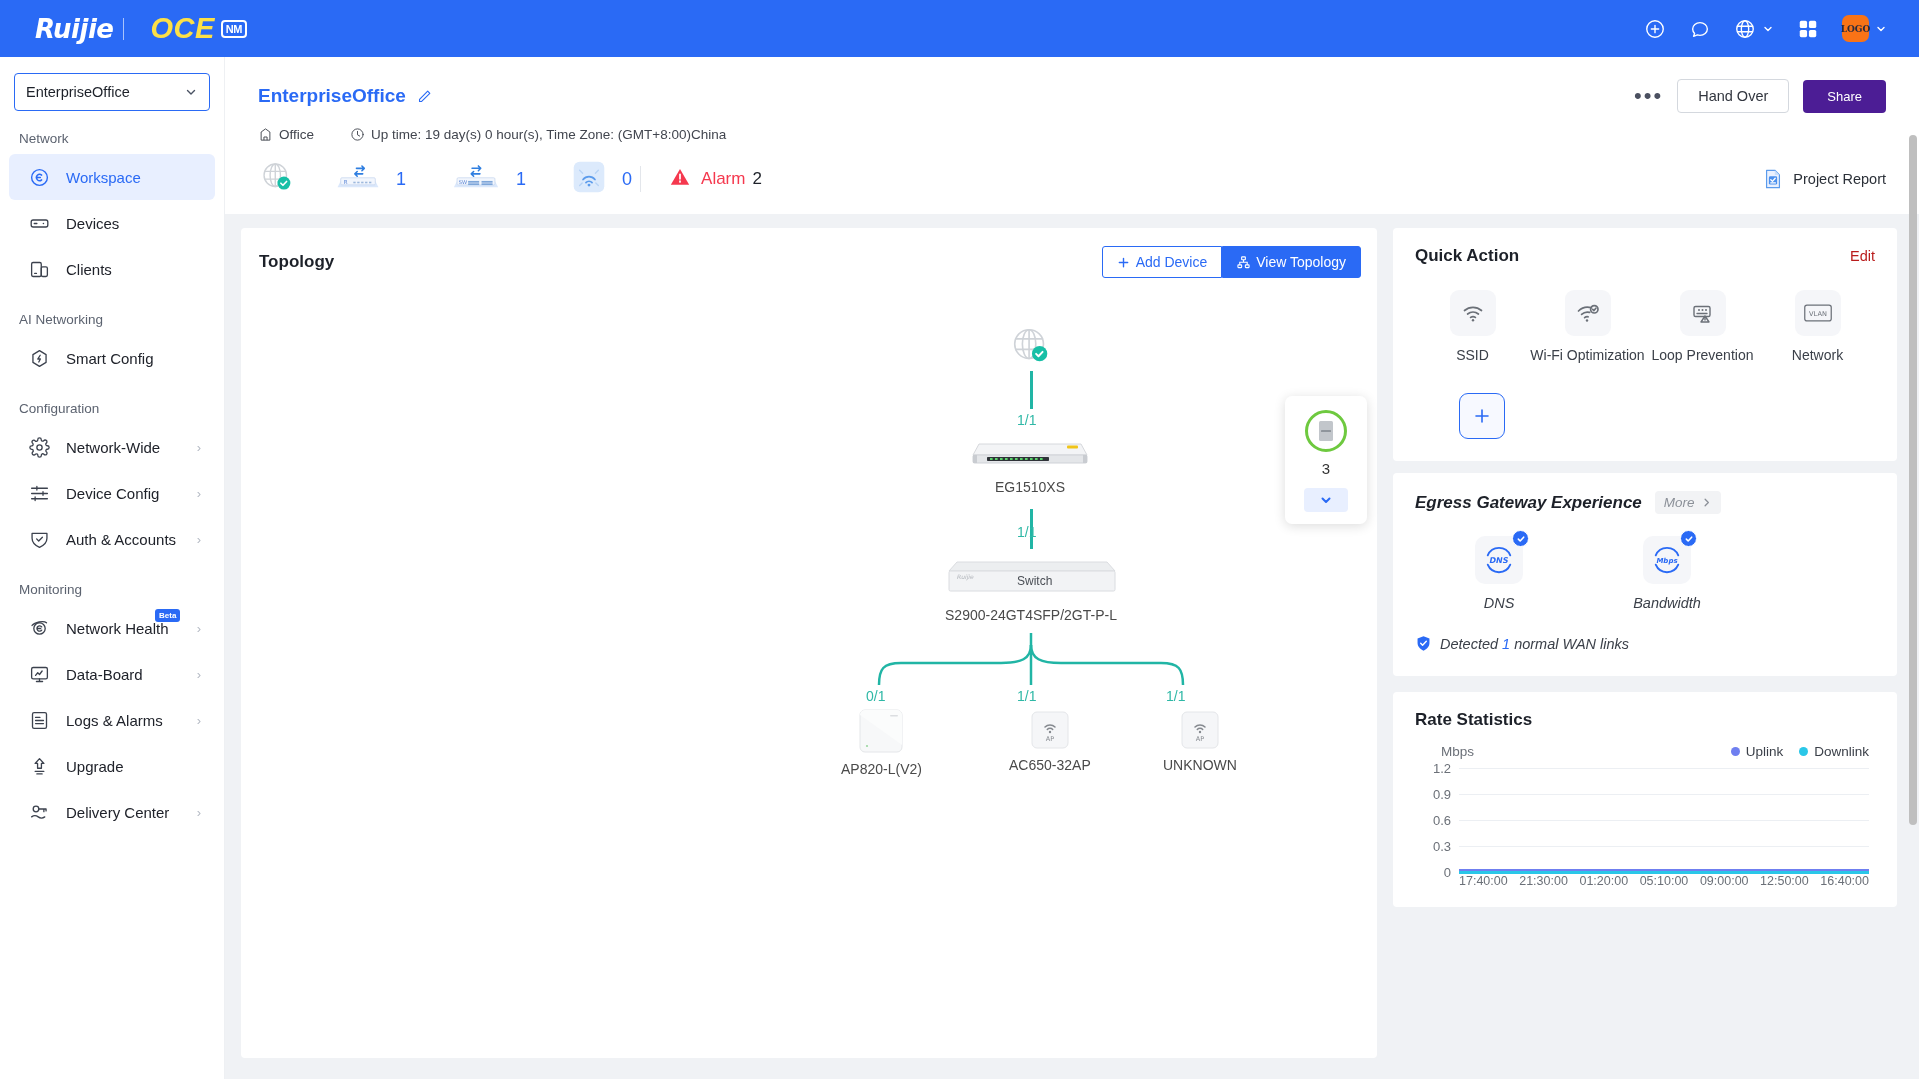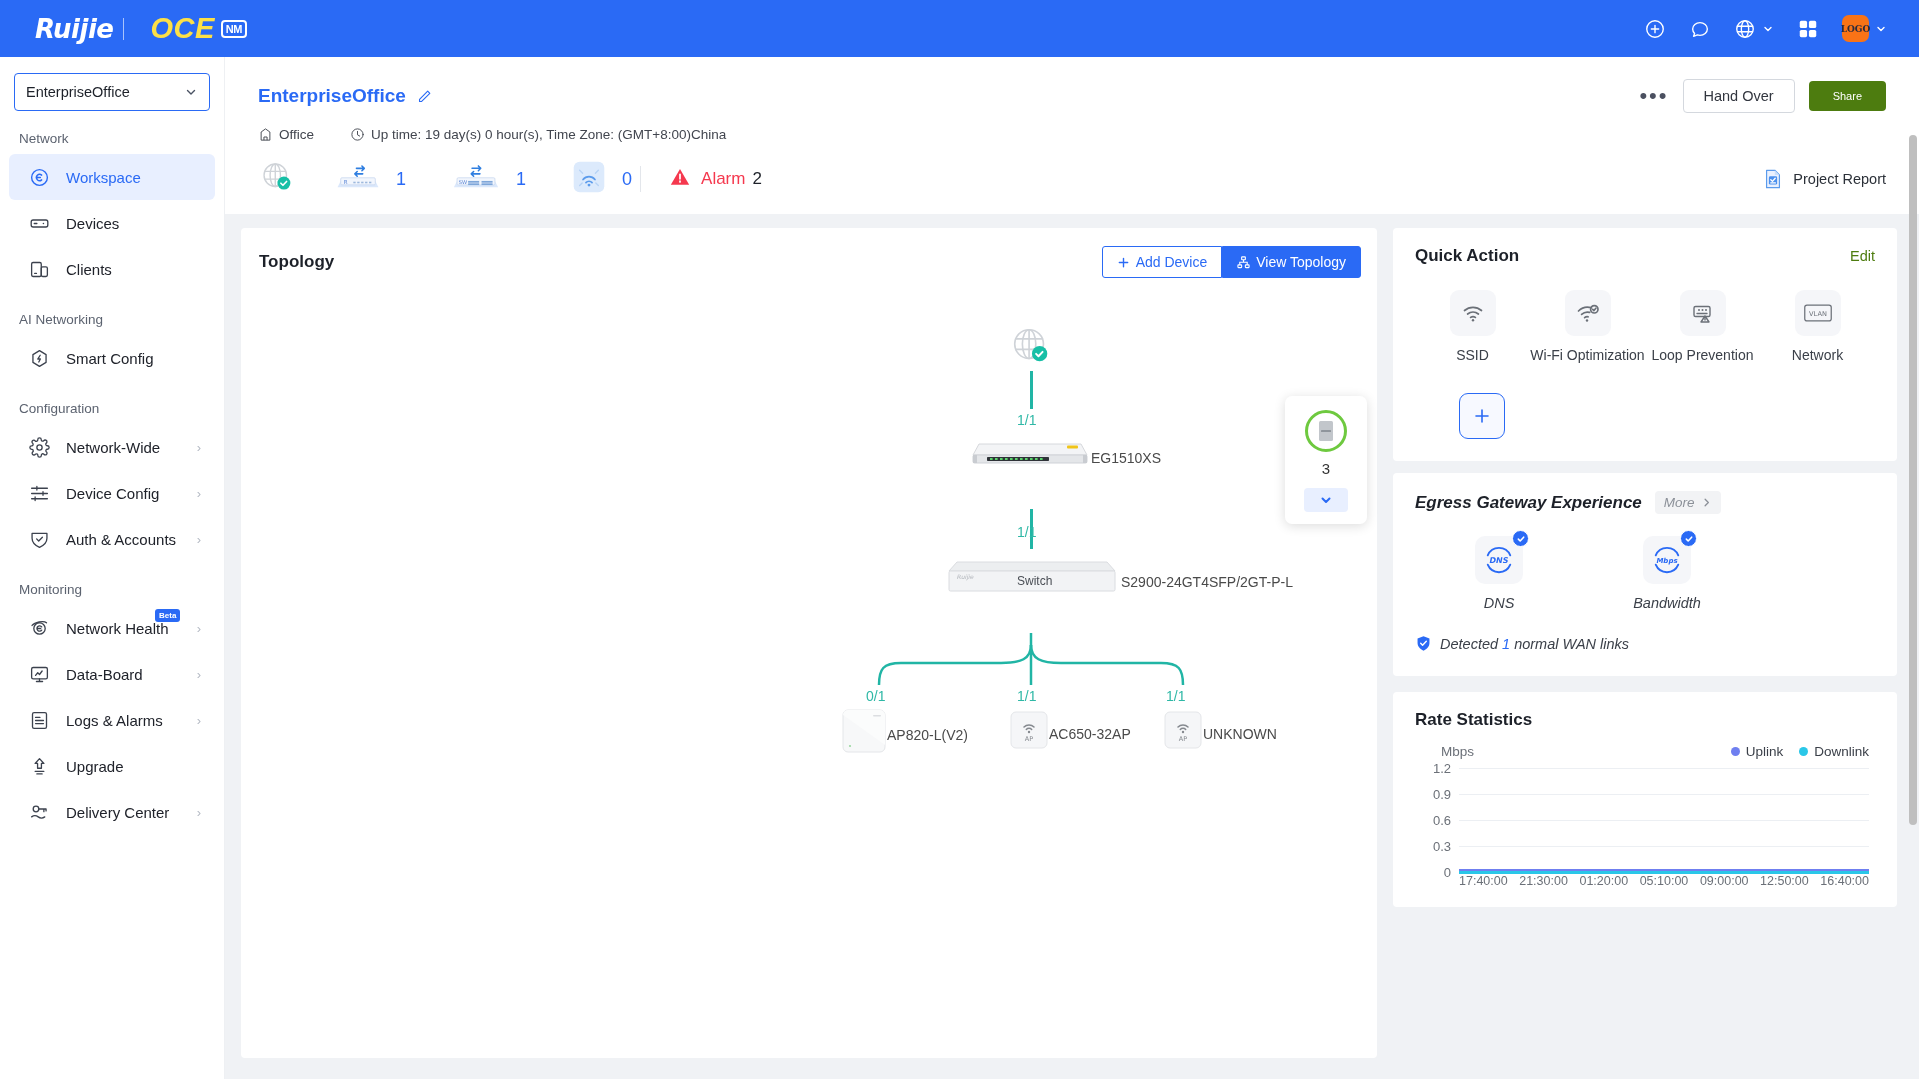--- a/index.html
+++ b/index.html
@@ -119,22 +119,22 @@
     font-family: "Liberation Sans", sans-serif;
   }
   .ph-edit { margin-left: 10px; color: #2a6af5; cursor: pointer; display: flex; }
   .ph-actions { margin-left: auto; display: flex; align-items: center; gap: 14px; }
   .dots { color: #4b5060; font-size: 22px; letter-spacing: 2px; cursor: pointer; line-height: 12px; }
   .btn-outline {
     border: 1px solid #d4d8de; background: #fff; border-radius: 4px;
     font-size: 14.5px; color: #32363f; padding: 8px 20px; cursor: pointer;
   }
   .btn-primary {
-    background: #4d7c0f; border: none; border-radius: 4px; color: #fff;
-    font-size: 11px; padding: 9px 24px; cursor: pointer;
+    background: #4c1d95; border: none; border-radius: 4px; color: #fff;
+    font-size: 13px; padding: 9px 24px; cursor: pointer;
   }
 
   .ph-meta { display: flex; align-items: center; margin-top: 14px; font-size: 13.5px; color: #42464f; }
   .ph-meta .m-item { display: flex; align-items: center; }
   .ph-meta .m-item .mi { margin-right: 6px; display: flex; color: #42464f; }
   .ph-meta .m-uptime { margin-left: 36px; }
 
   .ph-stats { display: flex; align-items: center; margin-top: 16px; position: relative; }
   .stat { display: flex; align-items: center; }
   .stat .num { font-size: 18px; color: #2a6af5; margin-left: 16px; }
@@ -170,21 +170,21 @@
     display: flex; align-items: center; gap: 6px; cursor: pointer;
   }
   .tbtn-view {
     border: 1px solid #2a6af5; background: #2a6af5; color: #fff;
     font-size: 14px; padding: 7px 14px; border-radius: 0 3px 3px 0;
     display: flex; align-items: center; gap: 6px; cursor: pointer;
   }
 
   .topo-canvas { position: relative; height: 720px; }
 
-  .node { position: absolute; display: flex; flex-direction: row; align-items: center; cursor: pointer; }
+  .node { position: absolute; display: flex; flex-direction: column; align-items: center; cursor: pointer; }
   .node-label { font-size: 14px; color: #4a4a4a; margin-top: 7px; white-space: nowrap; }
   .port-label { position: absolute; font-size: 14px; color: #2fb8a6; }
 
   .link-v { position: absolute; background: #21b5a5; width: 2.5px; }
 
   .counter-widget {
     position: absolute; right: 10px; top: 118px;
     width: 82px; height: 128px; background: #fff;
     border-radius: 7px; box-shadow: 0 2px 12px rgba(0,0,0,.14);
     display: flex; flex-direction: column; align-items: center;
@@ -200,21 +200,21 @@
     margin-top: 11px; width: 44px; height: 24px;
     background: #e8efff; border-radius: 4px;
     display: flex; align-items: center; justify-content: center;
     color: #2a6af5; cursor: pointer;
   }
 
   
   .qa-card { padding: 18px 22px 22px 22px; }
   .card-head { display: flex; align-items: center; }
   .card-title { font-size: 17px; font-weight: bold; color: #1d2129; }
-  .card-link { margin-left: auto; color: #4d7c0f; font-size: 14.5px; cursor: pointer; text-align: right; }
+  .card-link { margin-left: auto; color: #b91c1c; font-size: 14.5px; cursor: pointer; text-align: right; }
   .qa-grid { display: flex; margin-top: 24px; }
   .qa-item { width: 134px; display: flex; flex-direction: column; align-items: center; cursor: pointer; }
   .qa-ico {
     width: 46px; height: 46px; border-radius: 9px; background: #f5f6f9;
     display: flex; align-items: center; justify-content: center; color: #6b7078;
   }
   .qa-label { margin-top: 10px; font-size: 14px; color: #3b4049; text-align: center; line-height: 19px; }
   .qa-add {
     width: 46px; height: 46px; border: 1px solid #2a6af5; border-radius: 9px;
     background: #f7f9ff; display: flex; align-items: center; justify-content: center;

